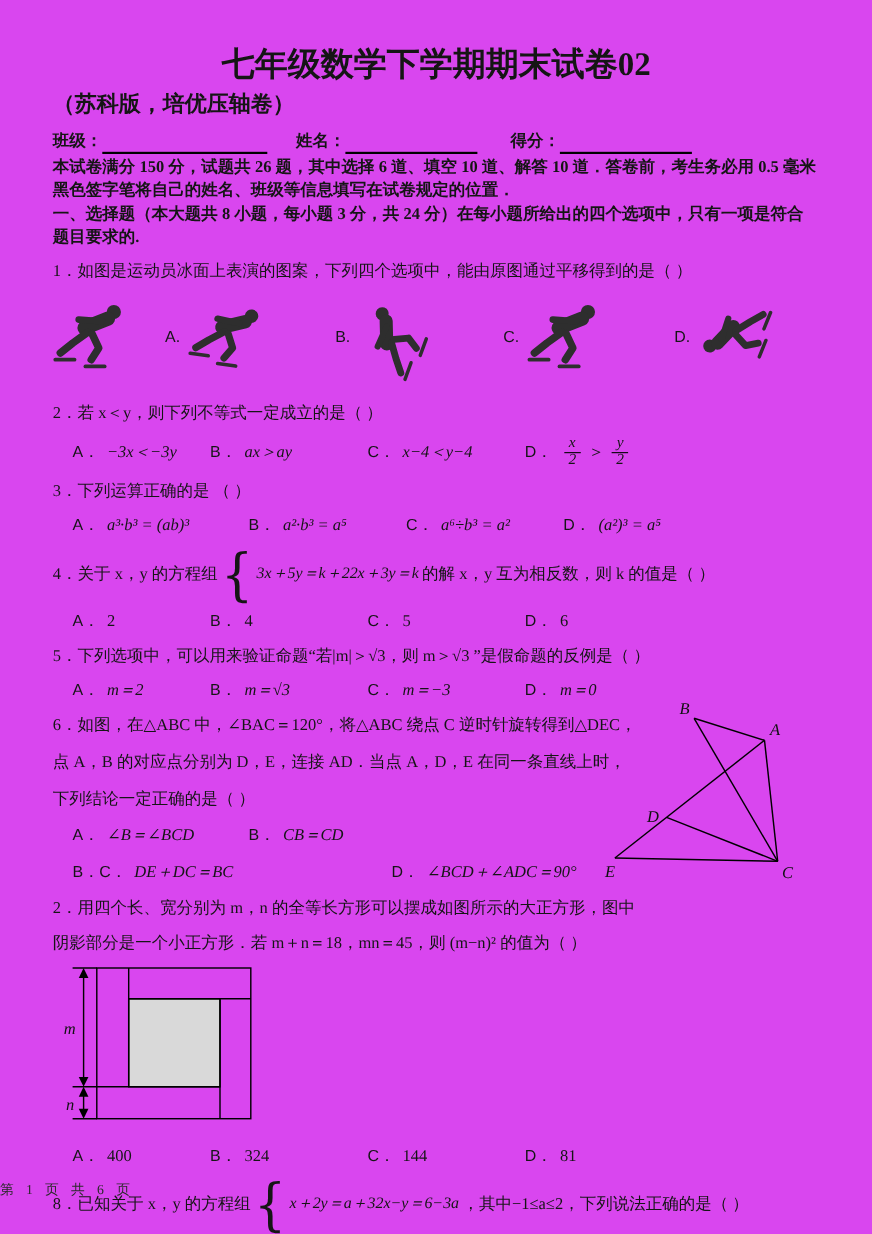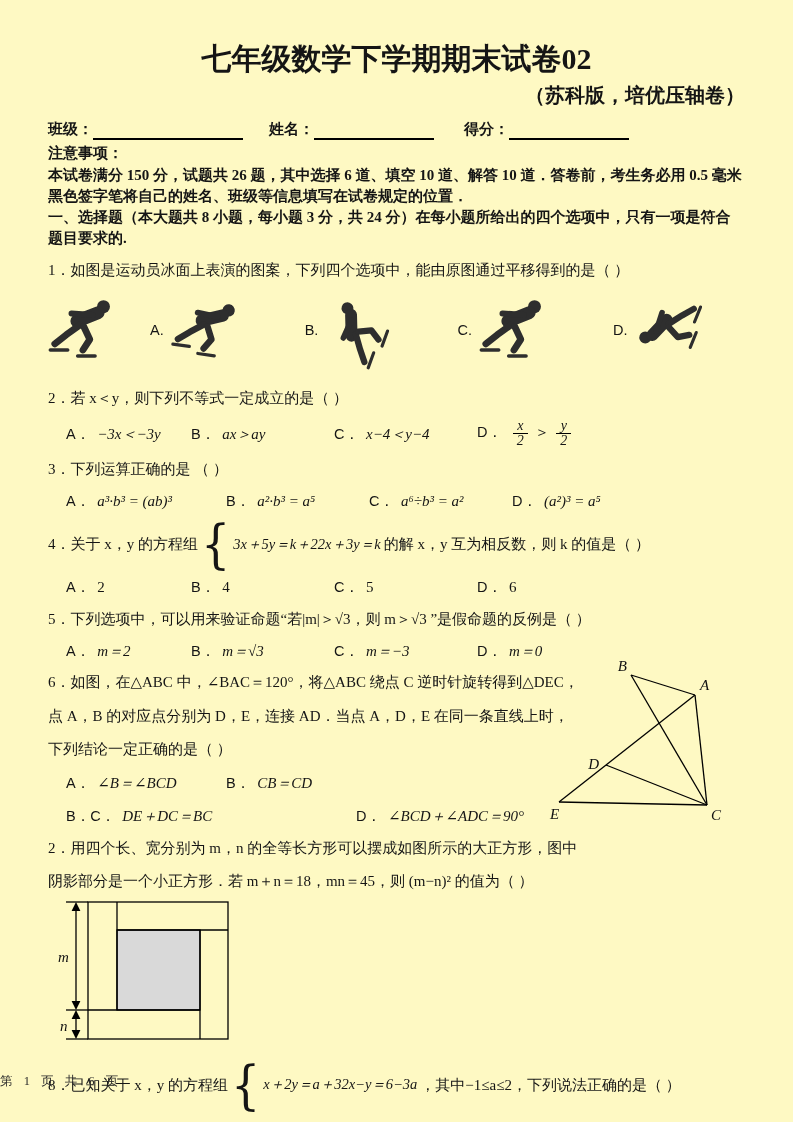--- a/index.html
+++ b/index.html
@@ -1,23 +1,23 @@
 <!DOCTYPE html>
 <html><head>
 <meta charset="utf-8">
 <style>
   html,body{margin:0;padding:0;background:#888;}
   .page{
-    width:793px;height:1122px;margin:0 auto;background:#fef9c3;
+    width:793px;height:1122px;margin:0 auto;background:#d946ef;
     position:relative;box-sizing:border-box;padding:40px 48px 0 48px;
     font-family:"Liberation Serif","DejaVu Serif",serif;
     font-size:15px;line-height:1.5;color:#151515;overflow:hidden;
   }
   .title{text-align:center;font-weight:bold;font-size:30px;line-height:1.25;margin:0;}
-  .subtitle{text-align:right;font-weight:bold;font-size:20px;margin:2px 0 8px 0;}
+  .subtitle{text-align:left;font-weight:bold;font-size:20px;margin:2px 0 8px 0;}
   .info-line{display:flex;align-items:flex-end;font-weight:bold;margin:2px 0 2px 0;}
   .blank{display:inline-block;border-bottom:2px solid #000;height:15px;}
   .b1{width:150px;margin-right:26px;}
   .b2{width:120px;margin-right:30px;}
   .b3{width:120px;}
   .bold{font-weight:bold;}
   .tight{line-height:1.42;}
   .q{margin-top:9px;}
   .opts{display:flex;align-items:center;padding-left:18px;margin:9px 0 2px 0;}
   .opt{flex:0 0 143px;white-space:nowrap;}
@@ -63,21 +63,20 @@
 
   <div class="info-line">
     <span>班级：</span>
     <span class="blank b1"></span>
     <span>姓名：</span>
     <span class="blank b2"></span>
     <span>得分：</span>
     <span class="blank b3"></span>
   </div>
 
-  <div class="bold">注意事项：</div>
   <div class="bold tight">本试卷满分 150 分，试题共 26 题，其中选择 6 道、填空 10 道、解答 10 道．答卷前，考生务必用 0.5 毫米黑色签字笔将自己的姓名、班级等信息填写在试卷规定的位置．</div>
   <div class="bold tight">一、选择题（本大题共 8 小题，每小题 3 分，共 24 分）在每小题所给出的四个选项中，只有一项是符合题目要求的.</div>
 
   <div class="q">
     <div>1．如图是运动员冰面上表演的图案，下列四个选项中，能由原图通过平移得到的是（  ）</div>
     <div class="skaters">
       <svg id="skater-def" width="0" height="0" style="position:absolute">
         <symbol id="skater" viewBox="0 0 100 90">
           <g fill="none" stroke="#2e2e2e" stroke-linecap="round" stroke-linejoin="round">
             <circle cx="73" cy="13" r="8.5" fill="#2e2e2e" stroke="none"></circle>
@@ -247,20 +246,26 @@
       <g>
         <line x1="20" y1="117" x2="20" y2="136"></line>
         <path d="M20,112 L15.6,121 L24.4,121 Z" fill="#000" stroke="none"></path>
         <path d="M20,141 L15.6,132 L24.4,132 Z" fill="#000" stroke="none"></path>
       </g>
       <g font-style="italic" font-size="15" fill="#111" font-family="Liberation Serif, DejaVu Serif, serif">
         <text x="2" y="64">m</text>
         <text x="4" y="133">n</text>
       </g>
     </svg>
+    <div class="opts">
+      <span class="opt c1"><span class="lbl">A．</span><span>400</span></span>
+      <span class="opt"><span class="lbl">B．</span><span>324</span></span>
+      <span class="opt"><span class="lbl">C．</span><span>144</span></span>
+      <span class="opt"><span class="lbl">D．</span><span>81</span></span>
+    </div>
   </div>
 
   <div class="q">
     <div class="sysline">
       <span>8．已知关于 x，y 的方程组</span>
       <span class="sys">
         <span class="br">{</span>
         <span class="eqs m">
           <span>x＋2y＝a＋3</span>
           <span>2x−y＝6−3a</span>

